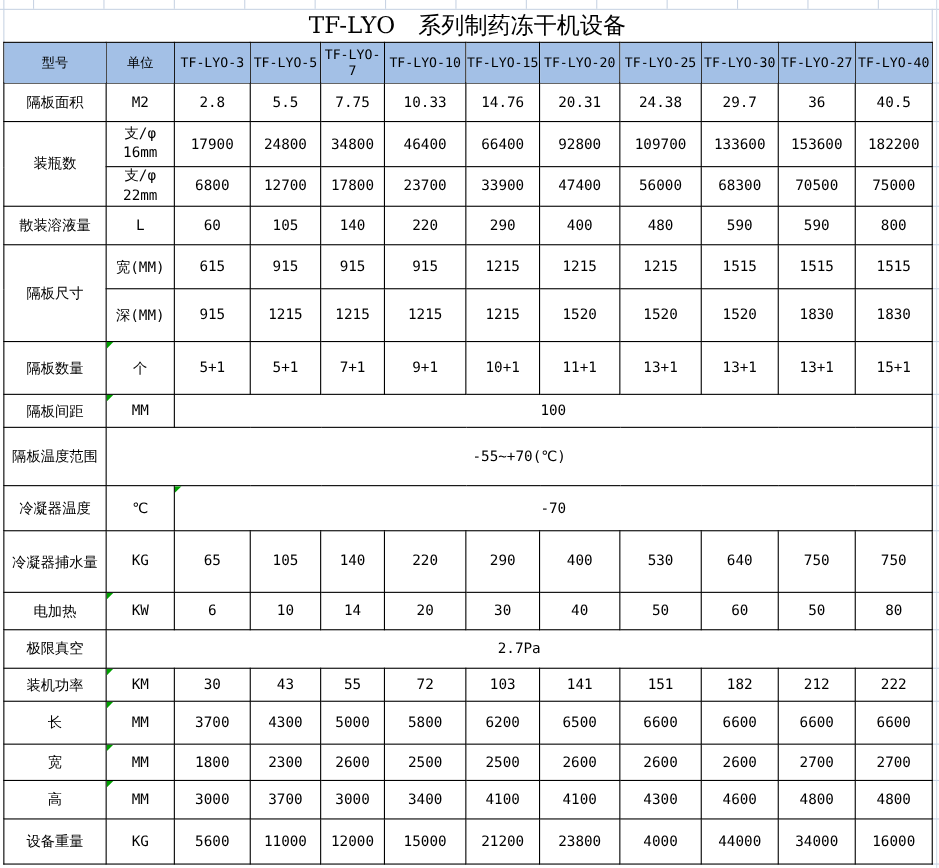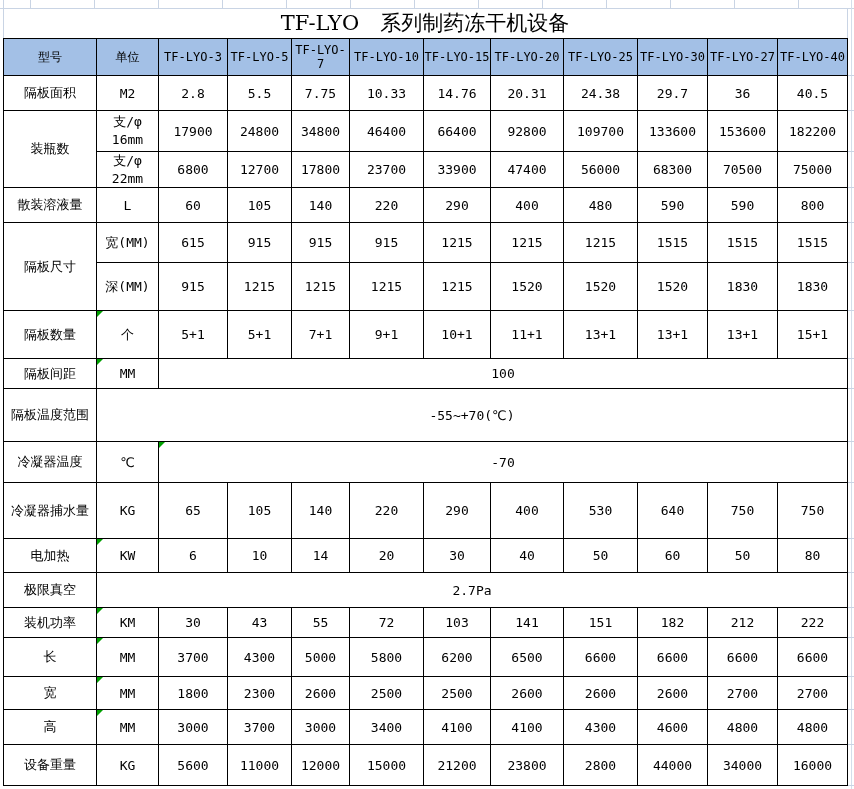--- a/index.html
+++ b/index.html
@@ -318,20 +318,20 @@
 
     <tr style="height:41px">
       <td>设备重量</td>
       <td>KG</td>
       <td>5600</td>
       <td>11000</td>
       <td>12000</td>
       <td>15000</td>
       <td>21200</td>
       <td>23800</td>
-      <td>2800</td>
+      <td>4000</td>
       <td>44000</td>
       <td>34000</td>
       <td>16000</td>
     </tr>
   </tbody>
     </table>
 </div>
 
 </body></html>

